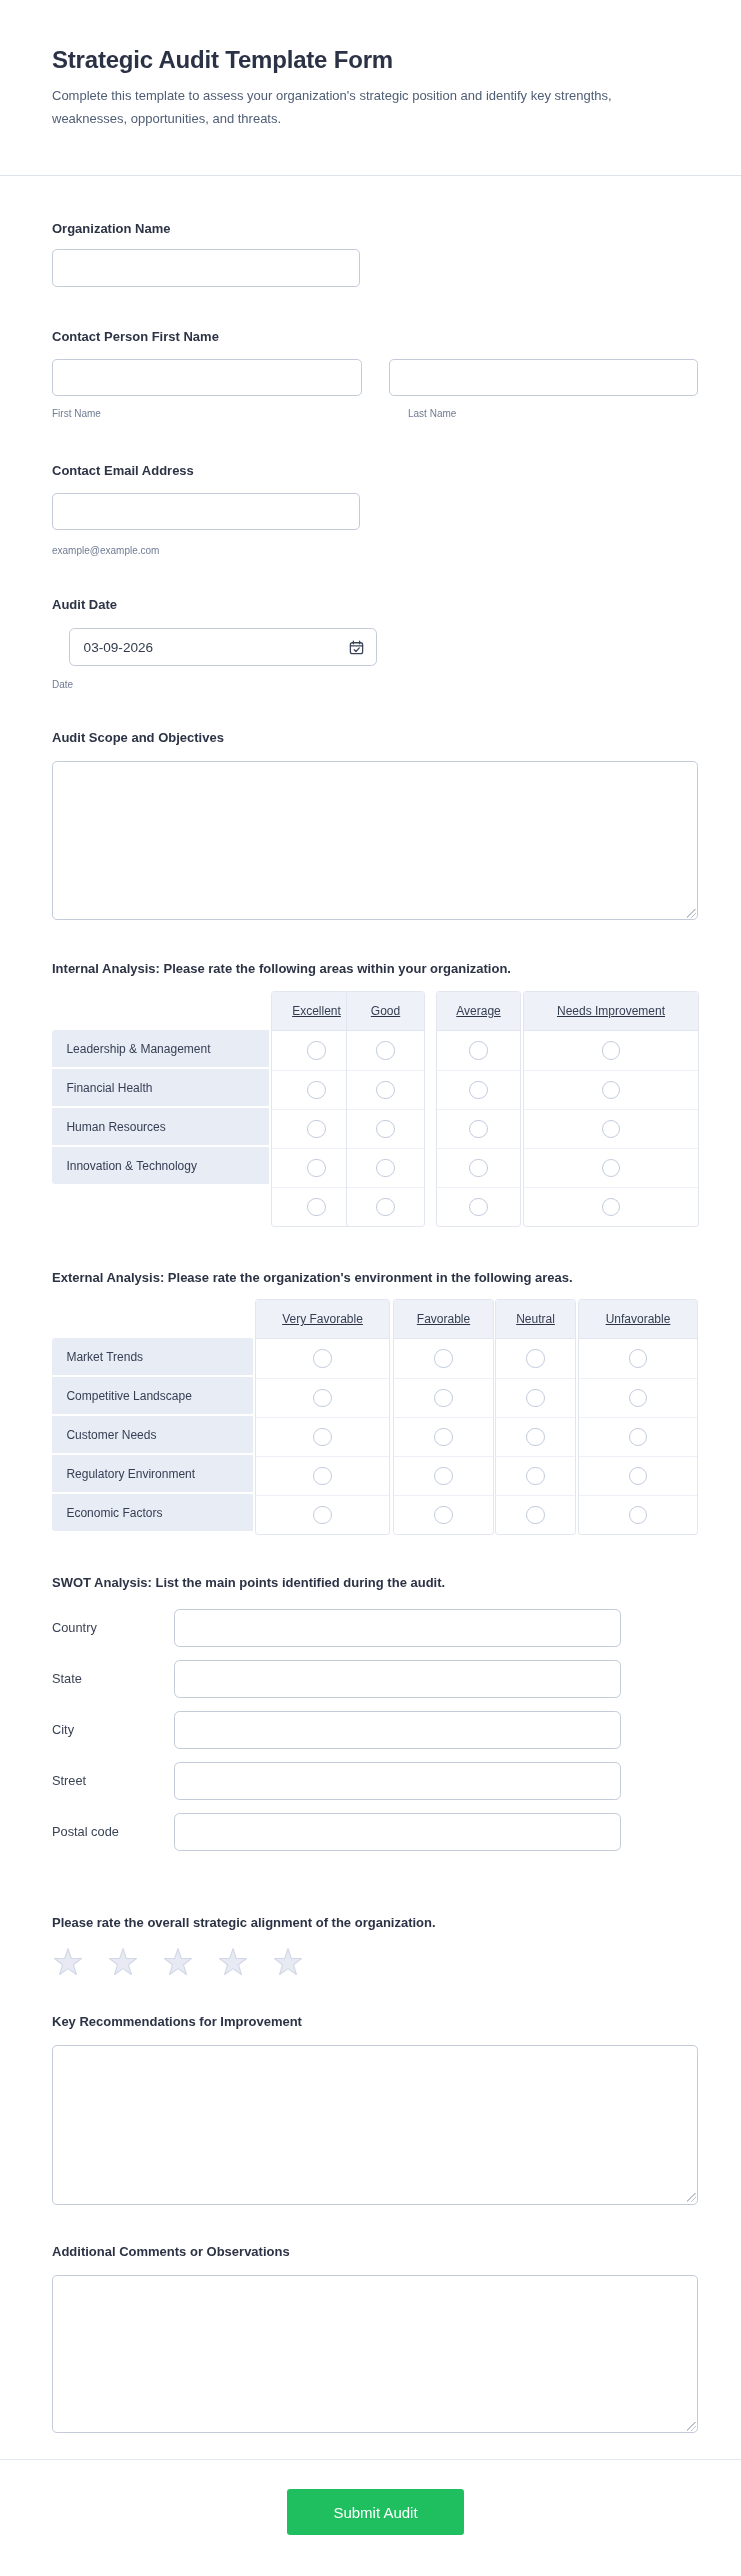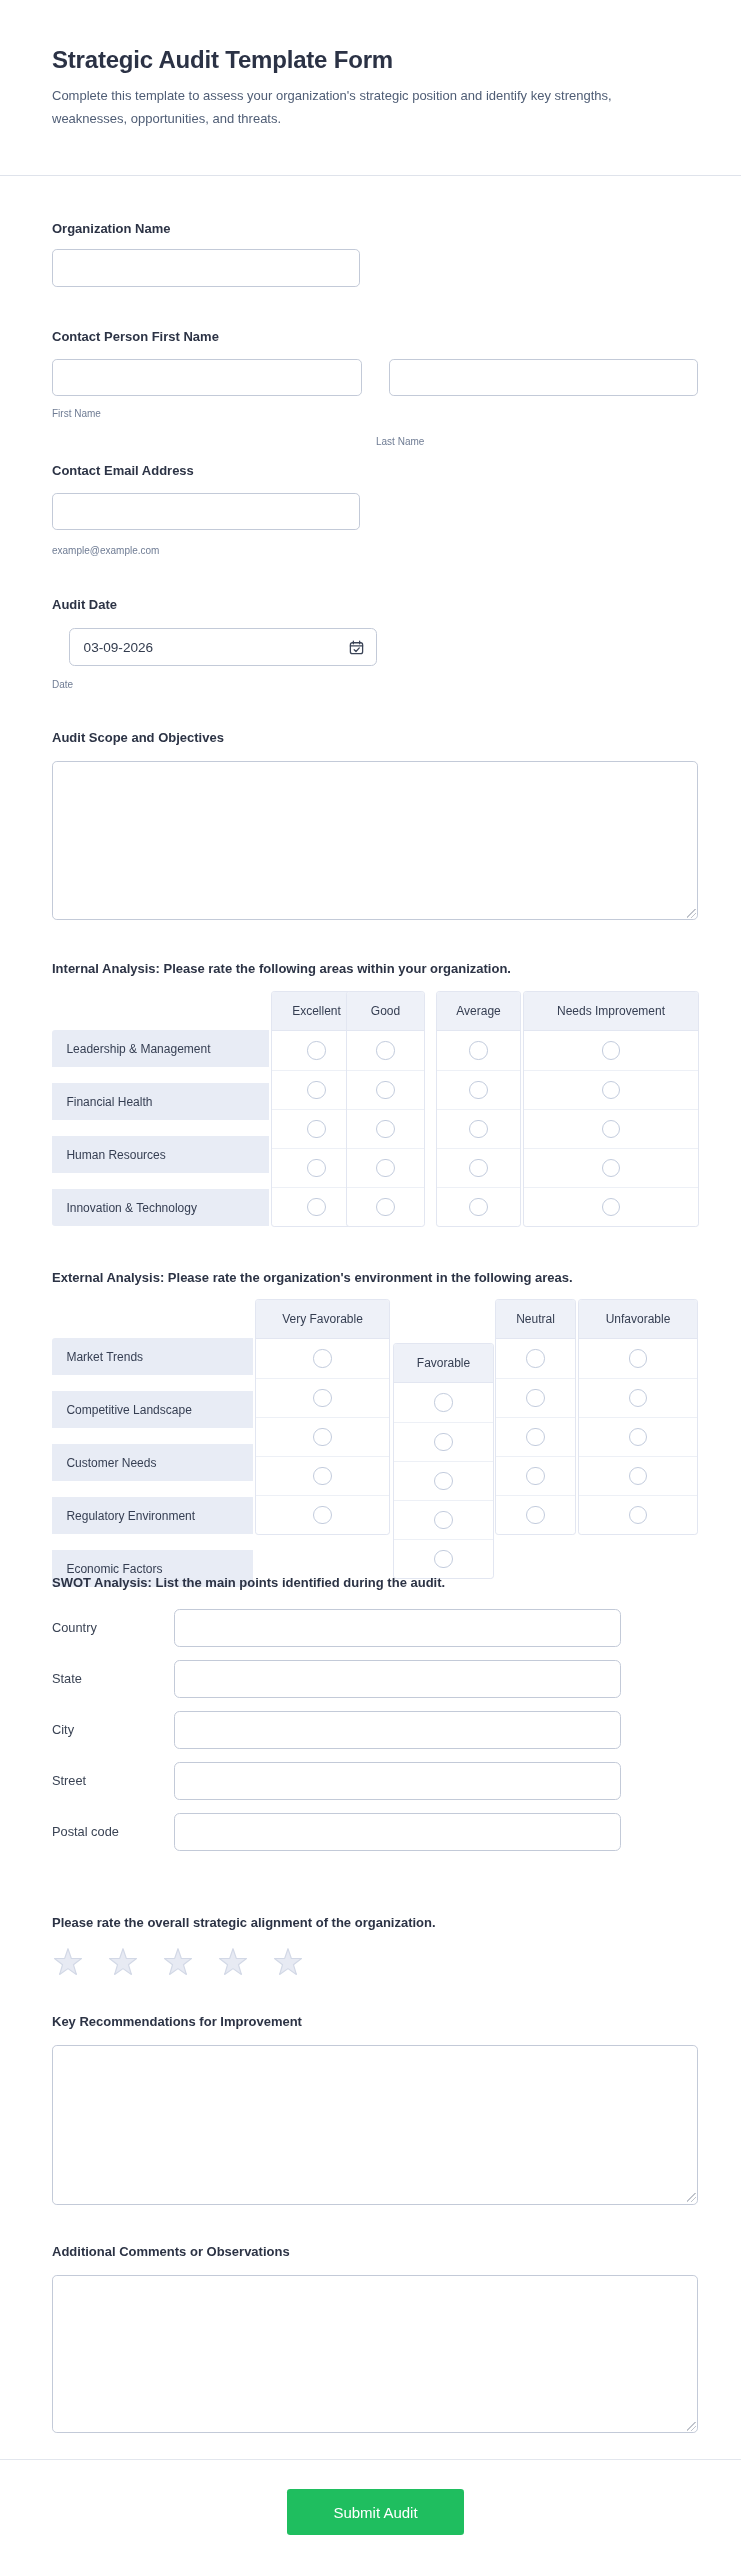--- a/index.html
+++ b/index.html
@@ -35,72 +35,72 @@
       linear-gradient(135deg, transparent 68%, #c0c4cc 68%, #c0c4cc 76%, transparent 76%);
   }
 
   
   .lbl-org   { left:52px; top:221px; }
   .in-org    { left:52px; top:249px; width:308px; height:38px; }
   .lbl-contact { left:52px; top:329px; }
   .in-first  { left:52px;  top:359px; width:310px; height:37px; }
   .in-last   { left:389px; top:359px; width:309px; height:37px; }
   .sub-first { left:52px;  top:408px; }
-  .sub-last  { left:376px; top:408px;margin-top:28px; }
+  .sub-last  { left:408px; top:408px; }
   .lbl-email { left:52px; top:463px; }
   .in-email  { left:52px; top:493px; width:308px; height:37px; }
   .sub-email { left:52px; top:545px; }
   .lbl-date  { left:52px; top:597px; }
   .date-field{
     left:69px; top:628px; width:308px; height:38px;
     position:absolute; border:0.8px solid #c3cad8; border-radius:5.6px; background:#fff;
     display:flex; align-items:center; padding:0 11.2px 0 13.6px; cursor:pointer;
   }
   .date-value{ flex:1; font-size:13.6px; color:#333c4e; }
   .sub-date  { left:52px; top:679px; }
   .lbl-scope { left:52px; top:730px; }
   .in-scope  { left:52px; top:761px; width:646px; height:159px; }
 
   
   .matrix-title { font-size:13px; font-weight:600; color:#2c3345; }
   .t-internal { left:52px; top:961px; }
   .t-external { left:52px; top:1270px; }
 
-  .mlabels { position:absolute; display:flex; flex-direction:column; gap:16px;justify-content:center; }
+  .mlabels { position:absolute; display:flex; flex-direction:column; gap:2px;justify-content:center; }
   .mlabels .mrow {
     height:37px; background:#e8ecf5; display:flex; align-items:center;
     padding-left:14.4px; font-size:12px; color:#353e52;
   }
   .mlabels .mrow:first-child { border-radius:3.2px 0 0 0; }
   .mlabels .mrow:last-child  { border-radius:0 0 0 3.2px; }
   .im-labels { left:52px; top:1030px; width:217px; }
   .ex-labels { left:52px; top:1338px; width:201px; }
 
-  .mcol { position:absolute; border:0.8px solid #e2e6f1; border-radius:3.2px; background:#fff; overflow:hidden; }
+  .mcol { position:absolute; border:0.8px solid #e2e6f1; border-radius:3.2px; background:#fff; overflow:hidden;text-decoration:underline; }
   .mcol .mhead {
     height:39px; background:#eef1f8; border-bottom:0.8px solid #e2e6f1;
     display:flex; align-items:center; justify-content:center;
     font-size:12px; color:#353e52; text-align:center; padding:0 3.2px;
   }
   .mcol .mcell {
     height:39px; display:flex; align-items:center; justify-content:center;
   }
   .mcol .mcell + .mcell { border-top:0.8px solid #edf0f6; }
   .radio {
     width:18.3px; height:18.3px; border-radius:50%;
     border:1.2px solid #c3ccdd; background:#fff; cursor:pointer;
   }
   
   .im-c0 { left:271px; top:991px; width:91px; height:236px; }
   .im-c1 { left:346px; top:991px; width:79px;  height:236px; }
   .im-c2 { left:436px; top:991px; width:85px; height:236px; }
   .im-c3 { left:523px; top:991px; width:176px; height:236px; }
   
   .ex-c0 { left:255px; top:1299px; width:135px; height:236px; }
-  .ex-c1 { left:393px; top:1299px; width:101px; height:236px;margin-top:44px; }
+  .ex-c1 { left:393px; top:1299px; width:101px; height:236px; }
   .ex-c2 { left:495px; top:1299px; width:81px; height:236px; }
   .ex-c3 { left:578px; top:1299px; width:120px; height:236px; }
 
   
   .lbl-swot { left:52px; top:1575px; }
   .swot-row { position:absolute; left:52px; width:646px; height:38px; }
   .swot-row .s-label { position:absolute; left:0; top:0; line-height:38px; font-size:12.8px; color:#3a4354; }
   .swot-row .s-input { left:122px; top:0; width:447px; height:38px; border-radius:5.6px; }
   .sr-0 { top:1609px; } .sr-1 { top:1660px; } .sr-2 { top:1711px; } .sr-3 { top:1762px; } .sr-4 { top:1813px; }
 

